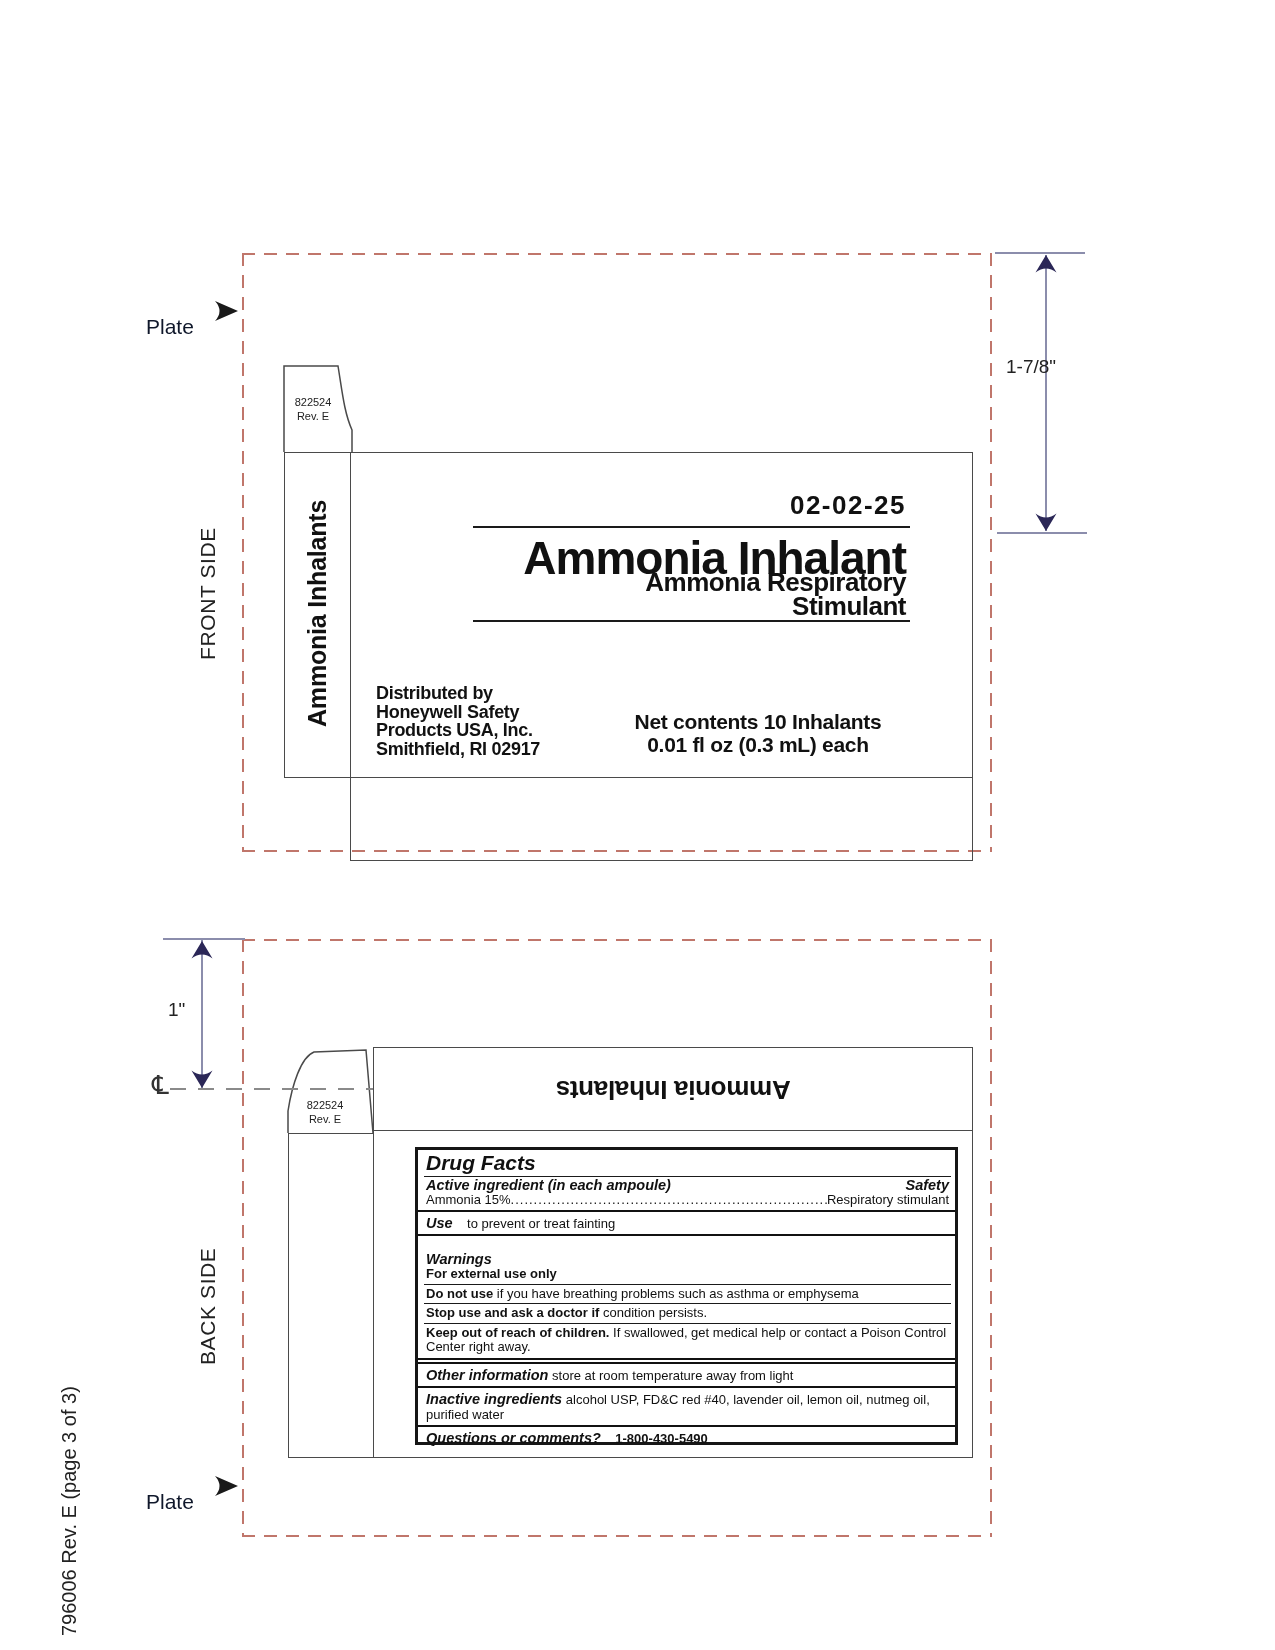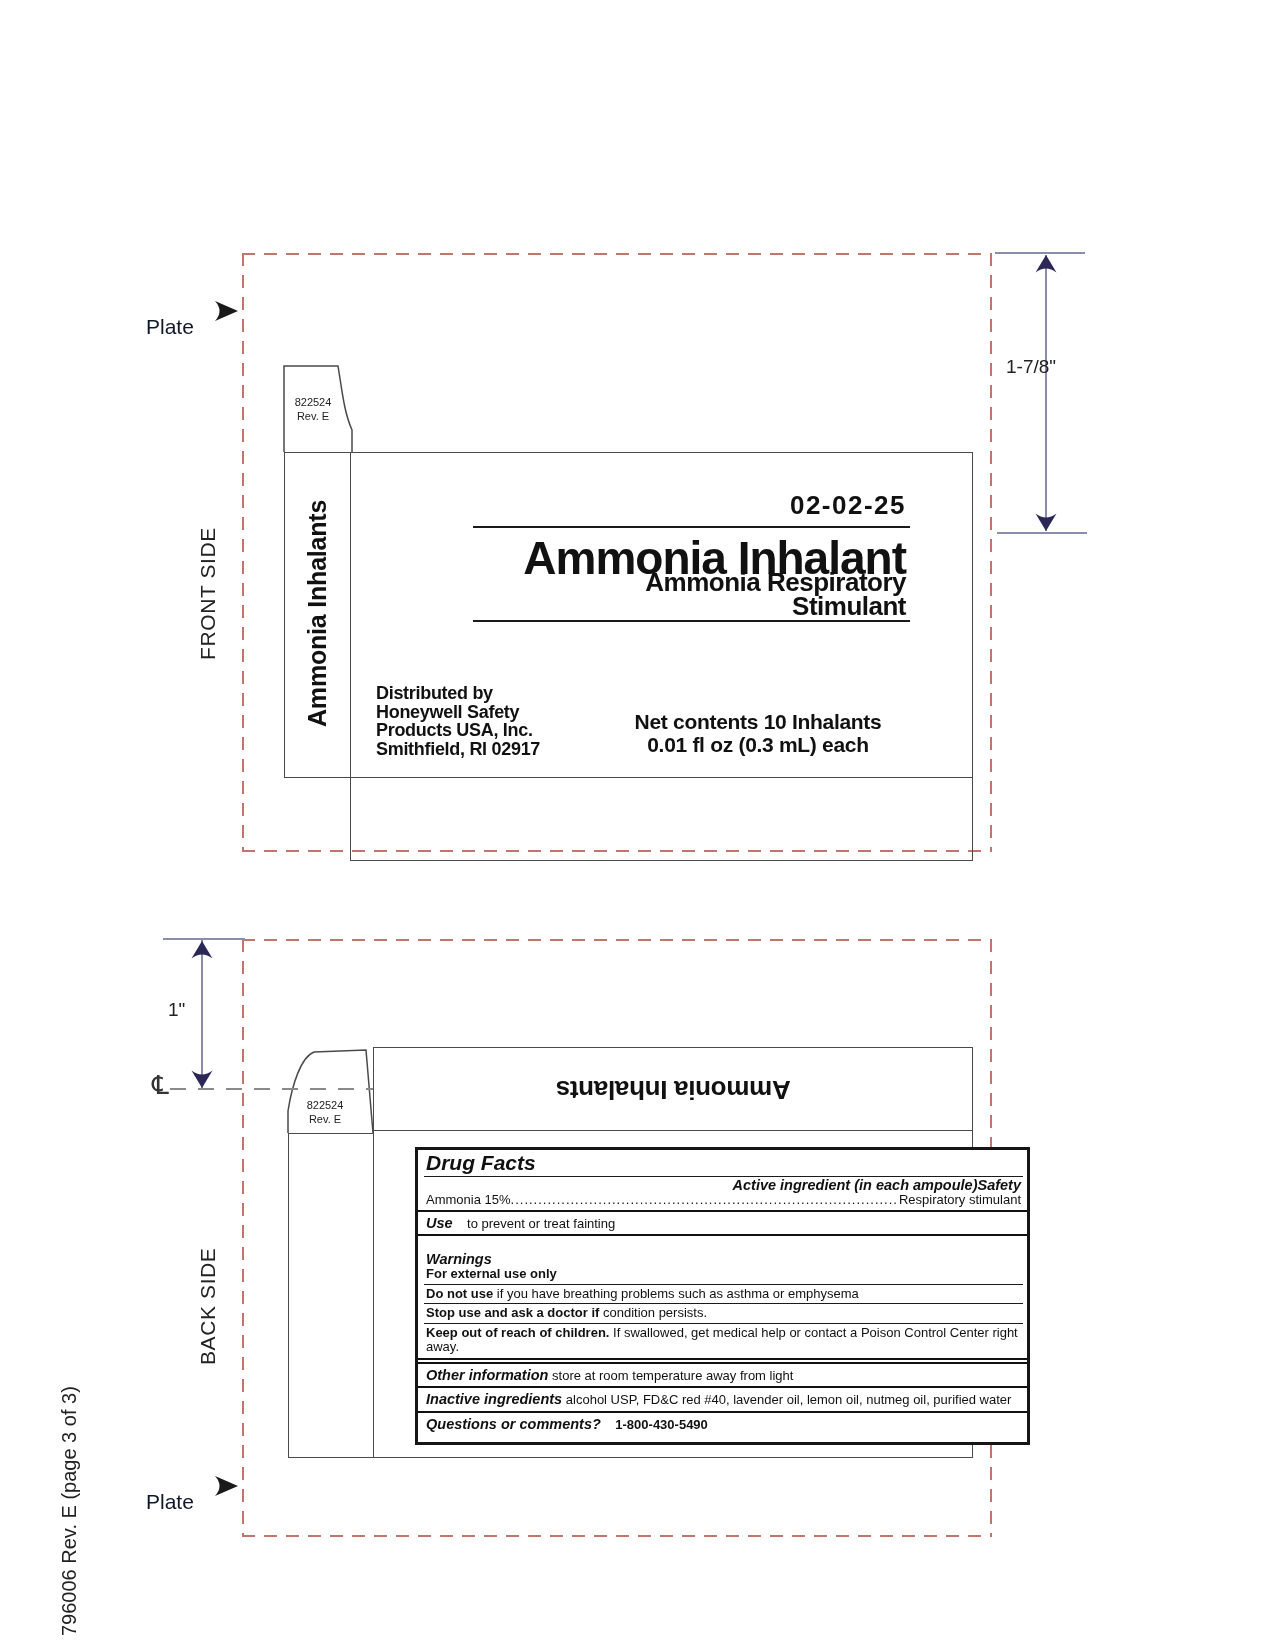--- a/index.html
+++ b/index.html
@@ -49,29 +49,29 @@
   .prodsub{font-size:26px;line-height:24px;letter-spacing:-0.5px;text-align:right;}
   .hrule{height:2px;background:#1a1a1a;}
   .distr{font-weight:bold;font-size:18px;line-height:18.5px;letter-spacing:-0.3px;color:#111;white-space:nowrap;}
   .netc{width:300px;text-align:center;font-weight:bold;font-size:21px;line-height:23px;letter-spacing:-0.3px;color:#111;white-space:nowrap;}
 
   
   .band{height:83px;border-bottom:1.5px solid var(--outline);display:flex;align-items:center;justify-content:center;}
   .flipped{transform:rotate(180deg);font-weight:bold;font-size:26px;letter-spacing:-0.3px;color:#111;white-space:nowrap;}
 
   
-  .df-box{left:415px;top:1147px;width:615px;height:298px;border:3px solid var(--dfborder);background:#fff;
+  .df-box{left:415px;top:1147px;width:543px;height:298px;border:3px solid var(--dfborder);background:#fff;
           font-size:13px;line-height:14.5px;color:#111;}
   .df-pad{padding:1px 6px 1px 8px;}
   .df-title{font-size:21px;line-height:23px;font-weight:bold;font-style:italic;padding:1px 6px 1px 8px;}
   .bi{font-weight:bold;font-style:italic;}
   .b{font-weight:bold;}
   .rule-thin{height:1px;background:#1a1a1a;margin:1px 4px 1px 6px;}
   .rule-heavy{height:2px;background:#111;margin:2px 0;}
-  .df-flex{display:flex;justify-content:flex-end;padding:0 6px 0 8px;}
+  .df-flex{display:flex;justify-content:space-between;padding:0 6px 0 8px;}
   .df-flex .hdr{font-size:14.5px;line-height:15px;}
   .leader{display:flex;align-items:baseline;padding:0 6px 0 8px;}
   .leader .dots{flex:1;overflow:hidden;white-space:nowrap;letter-spacing:1px;}
   .leader span{white-space:nowrap;}
   .sect-hdr{font-size:14.5px;line-height:16px;margin-top:12px;}
   .pre{white-space:pre;}
 </style>
 </head>
 <body>
 

